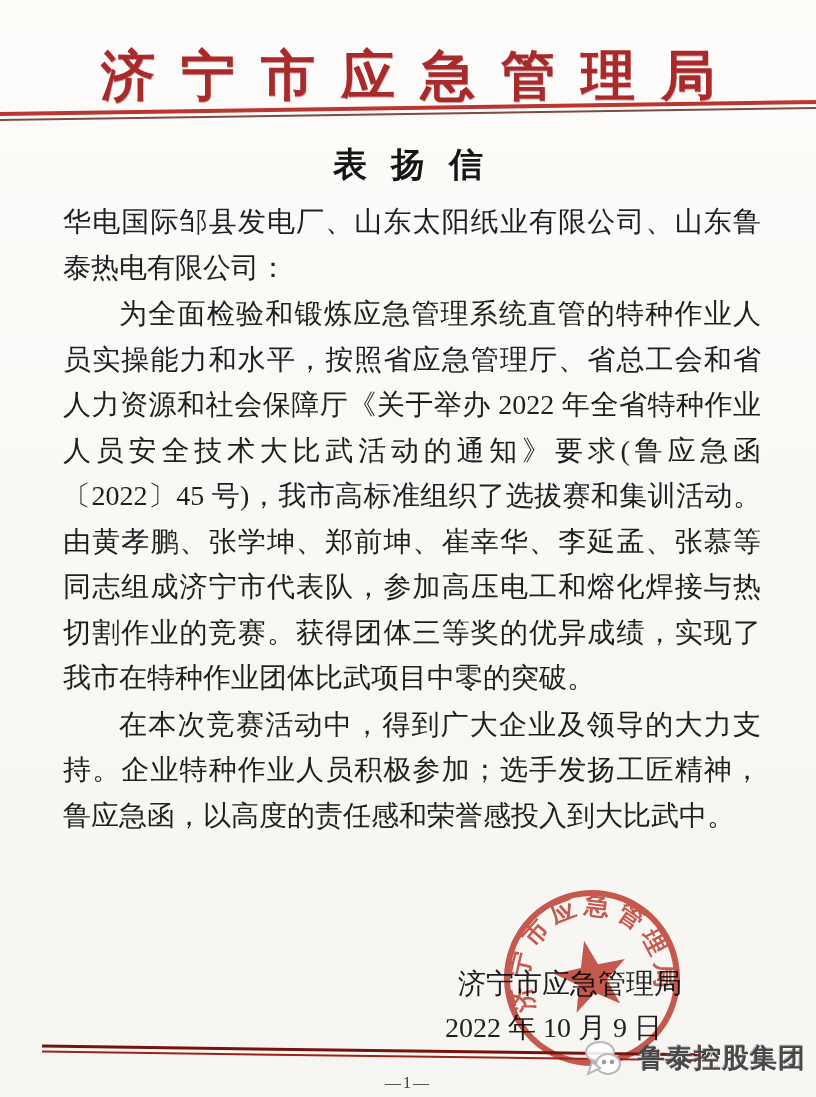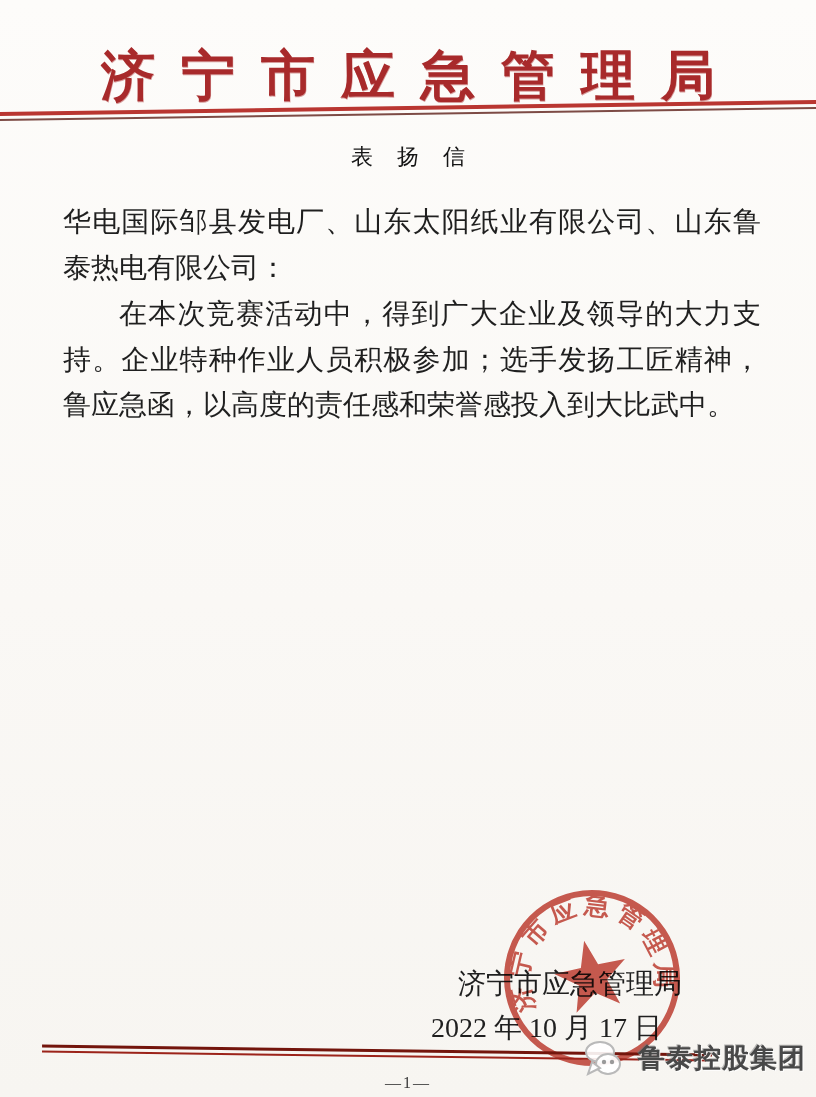--- a/index.html
+++ b/index.html
@@ -23,21 +23,21 @@
   }
   .head-rule{
     position:absolute;top:106px;left:-6px;width:830px;height:3px;
     border-top:4px solid #b93631;
     border-bottom:2px solid #7d4b45;
     transform:rotate(-0.85deg);
   }
   .doc-title{
     position:absolute;top:142px;left:0;width:100%;
     text-align:center;
-    font-size:22px;font-weight:400;
+    font-size:34px;font-weight:700;
     letter-spacing:24px;padding-left:24px;box-sizing:border-box;
     color:#151515;
   }
   .body-text{
     position:absolute;top:198px;left:62px;width:700px;
     font-size:28px;line-height:45.5px;
     text-align:justify;text-justify:inter-ideograph;
   }
   .body-text p{margin:1px;text-indent:2em;}
   .body-text p.salutation{text-indent:0;}
@@ -83,26 +83,27 @@
 <div class="paper">
 
   <div class="letterhead">济宁市应急管理局</div>
 
   <div class="head-rule"></div>
 
   <div class="doc-title">表扬信</div>
 
   <div class="body-text">
     <p class="salutation">华电国际邹县发电厂、山东太阳纸业有限公司、山东鲁泰热电有限公司：</p>
+    <p>为全面检验和锻炼应急管理系统直管的特种作业人员实操能力和水平，按照省应急管理厅、省总工会和省人力资源和社会保障厅《关于举办 2022 年全省特种作业人员安全技术大比武活动的通知》要求(鲁应急函〔2022〕45 号)，我市高标准组织了选拔赛和集训活动。由黄孝鹏、张学坤、郑前坤、崔幸华、李延孟、张慕等同志组成济宁市代表队，参加高压电工和熔化焊接与热切割作业的竞赛。获得团体三等奖的优异成绩，实现了我市在特种作业团体比武项目中零的突破。</p>
     <p>在本次竞赛活动中，得到广大企业及领导的大力支持。企业特种作业人员积极参加；选手发扬工匠精神，鲁应急函，以高度的责任感和荣誉感投入到大比武中。</p>
   </div>
 
   <div class="sign-block">
     <div>济宁市应急管理局</div>
-    <div class="date-line">2022 年 10 月 17 日</div>
+    <div class="date-line">2022 年 10 月 9 日</div>
   </div>
 
   <svg class="seal" viewBox="0 0 190 190" aria-hidden="true">
     <circle cx="95" cy="95" r="85" fill="none" stroke="#c4453a" stroke-width="6"></circle>
     <polygon points="95,57 86.2,82.9 58.9,83.3 80.7,99.6 72.7,125.7 95,110 117.3,125.7 109.3,99.6 131.1,83.3 103.8,82.9" fill="#c4453a"></polygon>
     <defs>
       <path id="sealArc" d="M 34.9 116.9 A 64 64 0 1 1 155.1 116.9" fill="none"></path>
     </defs>
     <text font-size="25" font-weight="bold" fill="#c4453a" font-family="'Liberation Serif','DejaVu Serif',serif" letter-spacing="6">
       <textPath href="#sealArc" startOffset="4">济宁市应急管理局</textPath>

